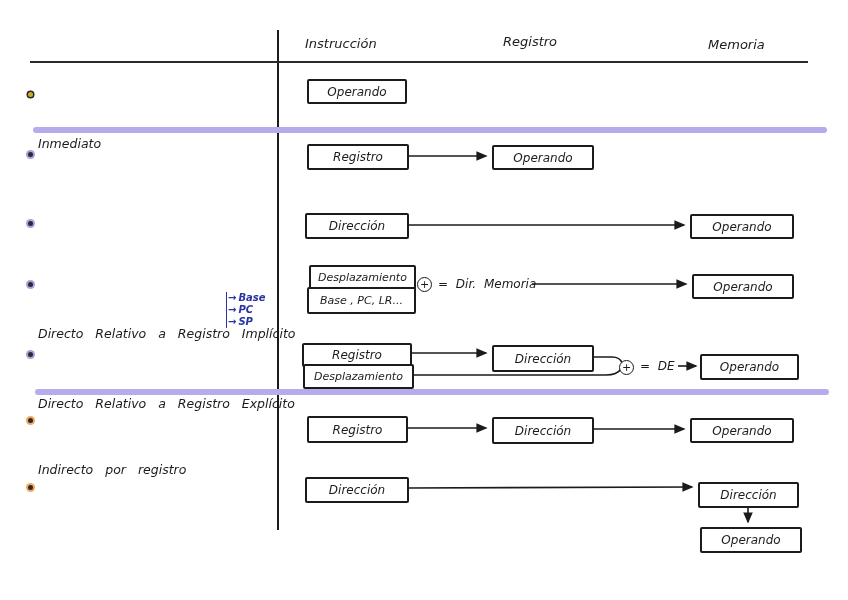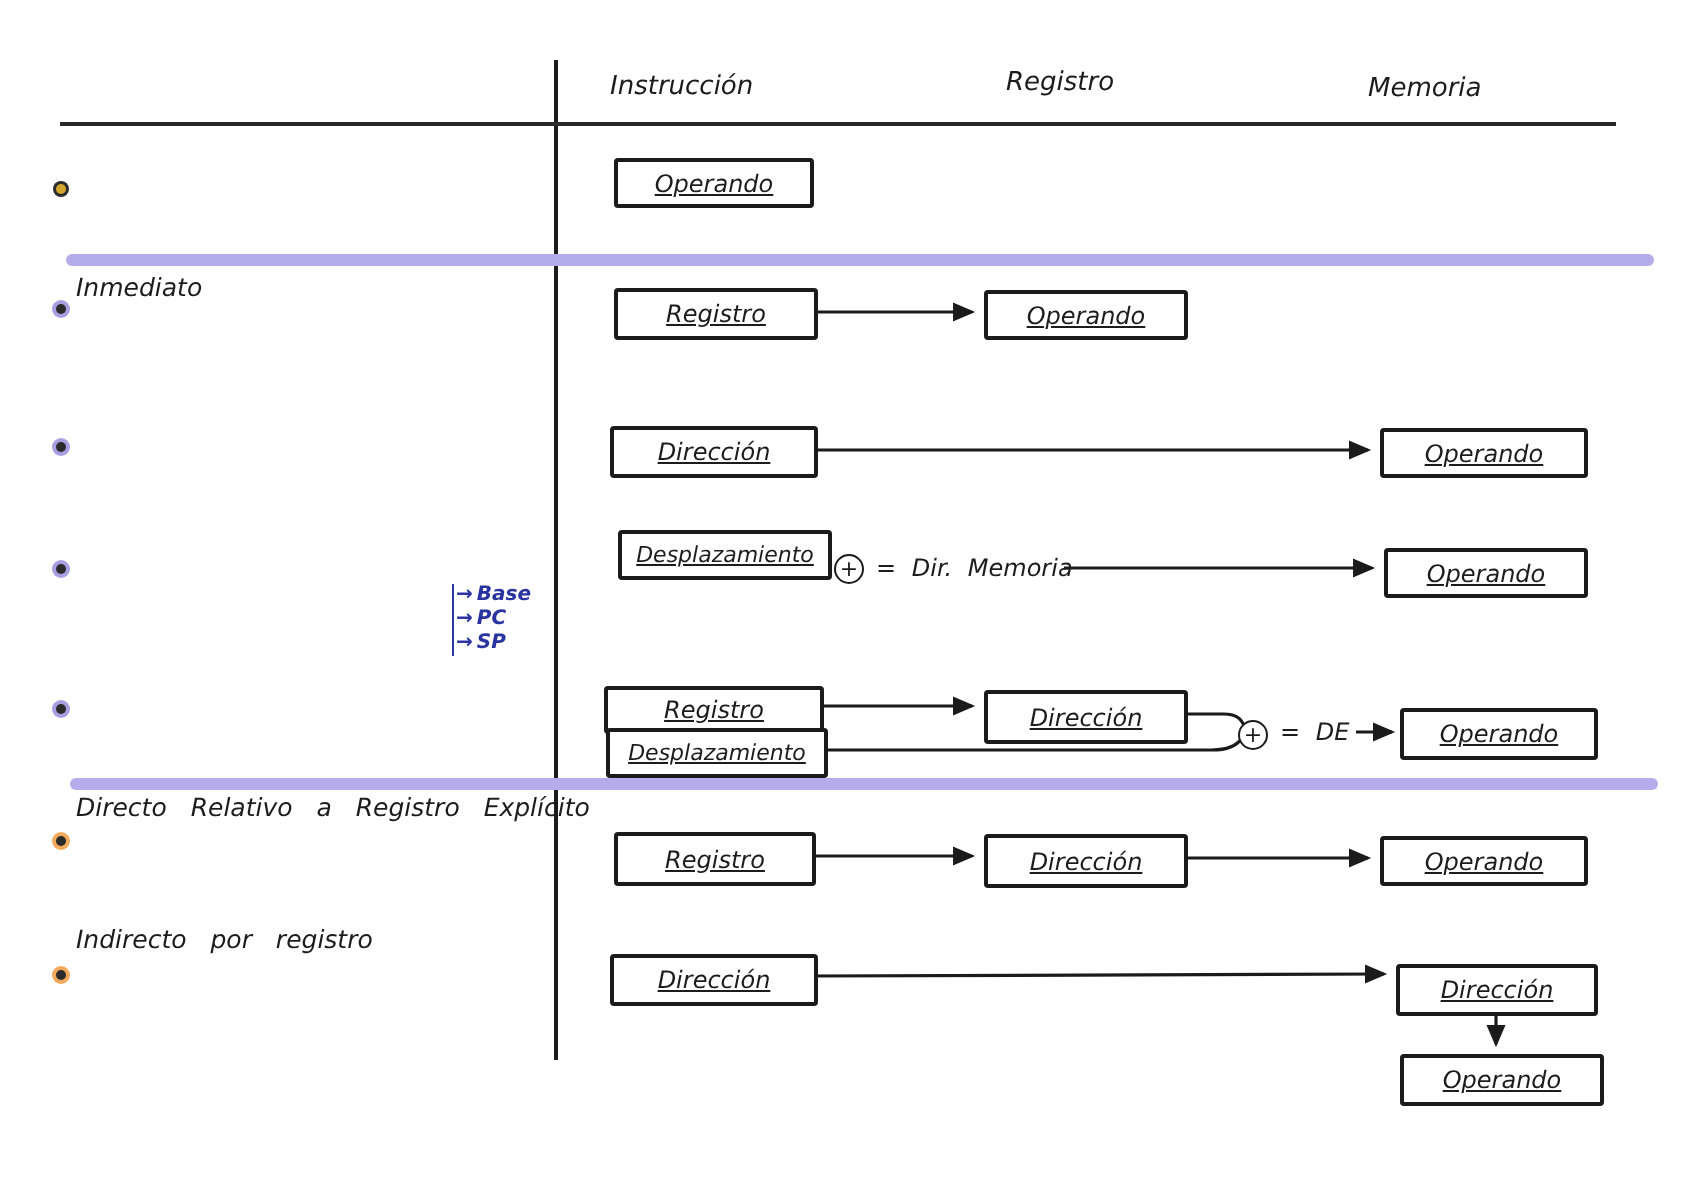--- a/index.html
+++ b/index.html
@@ -18,21 +18,21 @@
   
   .row-label{position:absolute;font-size:12.5px;font-style:italic;white-space:nowrap;word-spacing:8px;margin-top:48px;}
   .bullet{position:absolute;width:5px;height:5px;border-radius:50%;background:#2b2b2b;}
   .ring-purple{box-shadow:0 0 0 2px var(--bullet-purple,#a89fe3);}
   .ring-orange{box-shadow:0 0 0 2px var(--bullet-orange,#f2a95c);}
   .core-yellow{background:var(--bullet-yellow,#d2a62c);box-shadow:0 0 0 1.5px #2b2b2b;}
   
   .hbox{
     position:absolute;border:2px solid #1b1b1b;border-radius:2px;background:#fff;
     display:flex;align-items:center;justify-content:center;
-    font-size:12px;font-style:italic;white-space:nowrap;overflow:hidden;text-decoration:underline;
+    font-size:12px;font-style:italic;white-space:nowrap;overflow:hidden;
   }
   .hbox.small{font-size:11px;}
   
   .plus-circle{
     position:absolute;width:13px;height:13px;border:1.6px solid #1b1b1b;border-radius:50%;
     display:flex;align-items:center;justify-content:center;
     font-size:11px;line-height:1;background:#fff;font-style:normal;
   }
   .annot{position:absolute;font-size:12px;font-style:italic;white-space:nowrap;word-spacing:4px;}
   
@@ -51,30 +51,31 @@
 
 <div class="canvas">
 
   <div class="v-divider"></div>
   <div class="h-rule"></div>
   <div class="sep sep1"></div>
   <div class="sep sep2"></div>
 
   <div class="col-header" style="left:305px;top:36px">Instrucción</div>
   <div class="col-header" style="left:503px;top:34px">Registro</div>
-  <div class="col-header" style="left:684px;top:37px">Memoria</div>
+  <div class="col-header" style="left:708px;top:37px">Memoria</div>
 
   <span class="bullet core-yellow" style="left:28px;top:92px"></span>
   <div class="row-label" style="left:38px;top:88px">Inmediato</div>
 
   <span class="bullet ring-purple" style="left:28px;top:152px"></span>
 
   <span class="bullet ring-purple" style="left:28px;top:221px"></span>
 
   <span class="bullet ring-purple" style="left:28px;top:282px"></span>
+  <div class="row-label" style="left:38px;top:278px">Directo Relativo a Registro Implícito</div>
 
   <div class="sub-list">
     <span class="sub-item">
         <span>→</span>
         <span>Base</span>
       </span>
     <span class="sub-item">
         <span>→</span>
         <span>PC</span>
       </span>
@@ -115,20 +116,21 @@
 
   <div class="hbox" style="left:307px;top:79px;width:96px;height:21px">Operando</div>
 
   <div class="hbox" style="left:307px;top:144px;width:98px;height:22px">Registro</div>
   <div class="hbox" style="left:492px;top:145px;width:98px;height:21px">Operando</div>
 
   <div class="hbox" style="left:305px;top:213px;width:100px;height:22px">Dirección</div>
   <div class="hbox" style="left:690px;top:214px;width:100px;height:21px">Operando</div>
 
   <div class="hbox small" style="left:309px;top:265px;width:103px;height:21px">Desplazamiento</div>
+  <div class="hbox small" style="left:307px;top:287px;width:105px;height:23px">Base , PC, LR...</div>
   <span class="plus-circle" style="left:417px;top:277px">+</span>
   <div class="annot" style="left:438px;top:277px">= Dir. Memoria</div>
   <div class="hbox" style="left:692px;top:274px;width:98px;height:21px">Operando</div>
 
   <div class="hbox" style="left:302px;top:343px;width:106px;height:20px">Registro</div>
   <div class="hbox small" style="left:303px;top:364px;width:107px;height:21px">Desplazamiento</div>
   <div class="hbox" style="left:492px;top:345px;width:98px;height:23px">Dirección</div>
   <span class="plus-circle" style="left:619px;top:360px">+</span>
   <div class="annot" style="left:640px;top:359px">= DE</div>
   <div class="hbox" style="left:700px;top:354px;width:95px;height:22px">Operando</div>

